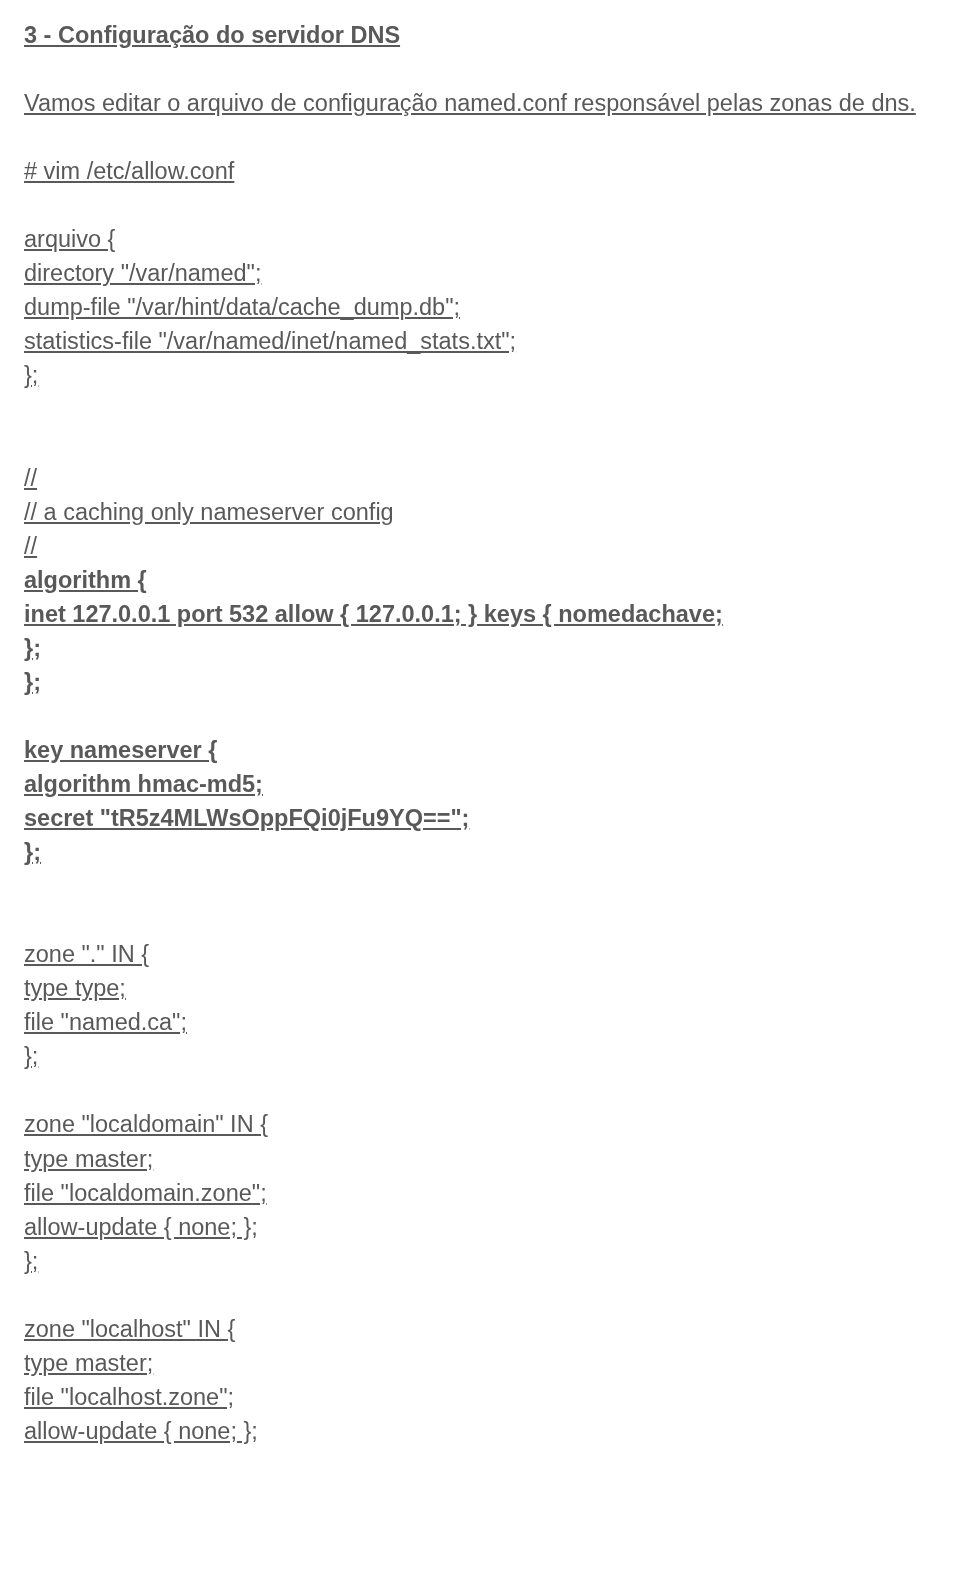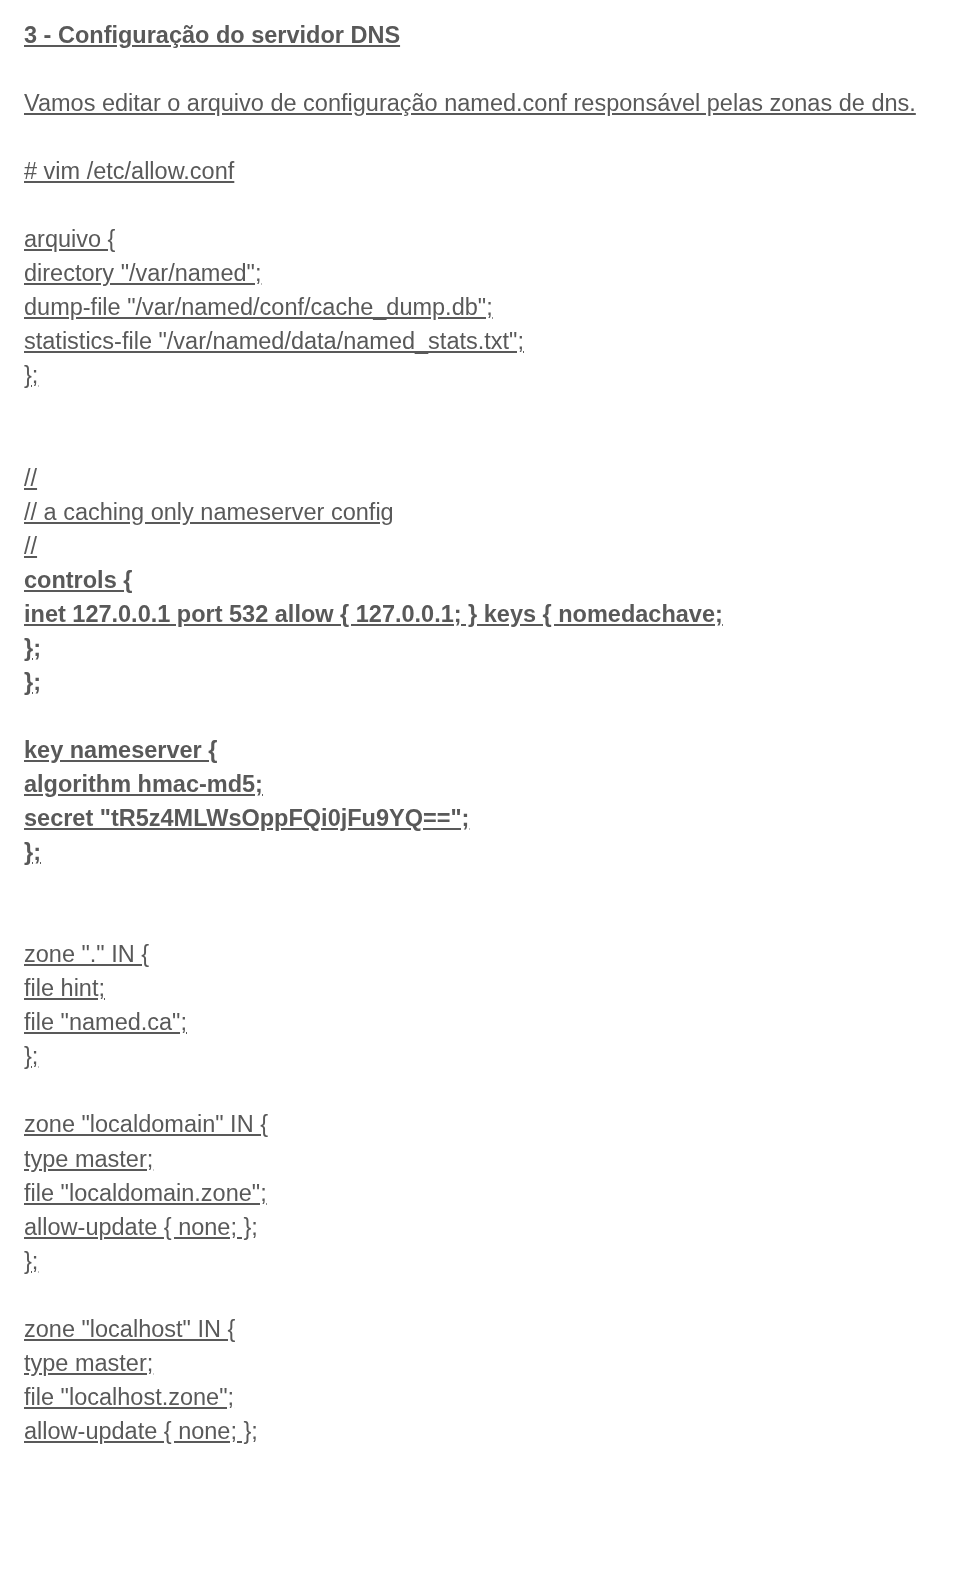--- a/index.html
+++ b/index.html
@@ -28,45 +28,45 @@
 <div class="block">Vamos editar o arquivo de configuração named.conf responsável pelas zonas de dns.</div>
 
 <div class="spacer-sm"></div>
 
 <div class="block"># vim /etc/allow.conf</div>
 
 <div class="spacer-sm"></div>
 
 <div class="block">arquivo {</div>
 <div class="block">directory "/var/named";</div>
-<div class="block">dump-file "/var/named/conf/cache_dump.db";</div>
-<div class="block">statistics-file "/var/named/data/named_stats.txt";</div>
+<div class="block">dump-file "/var/hint/data/cache_dump.db";</div>
+<div class="block">statistics-file "/var/named/inet/named_stats.txt";</div>
 <div class="block">};</div>
 
 <div class="spacer-lg"></div>
 
 <div class="block">//</div>
 <div class="block">// a caching only nameserver config</div>
 <div class="block">//</div>
-<div class="block bold">controls {</div>
+<div class="block bold">algorithm {</div>
 <div class="block bold">inet 127.0.0.1 port 532 allow { 127.0.0.1; } keys { nomedachave;</div>
 <div class="block bold">};</div>
 <div class="block bold">};</div>
 
 <div class="spacer-sm"></div>
 
 <div class="block bold">key nameserver {</div>
 <div class="block bold">algorithm hmac-md5;</div>
 <div class="block bold">secret "tR5z4MLWsOppFQi0jFu9YQ==";</div>
 <div class="block bold">};</div>
 
 <div class="spacer-lg"></div>
 
 <div class="block">zone "." IN {</div>
-<div class="block">file hint;</div>
+<div class="block">type type;</div>
 <div class="block">file "named.ca";</div>
 <div class="block">};</div>
 
 <div class="spacer-sm"></div>
 
 <div class="block">zone "localdomain" IN {</div>
 <div class="block">type master;</div>
 <div class="block">file "localdomain.zone";</div>
 <div class="block">allow-update { none; };</div>
 <div class="block">};</div>

